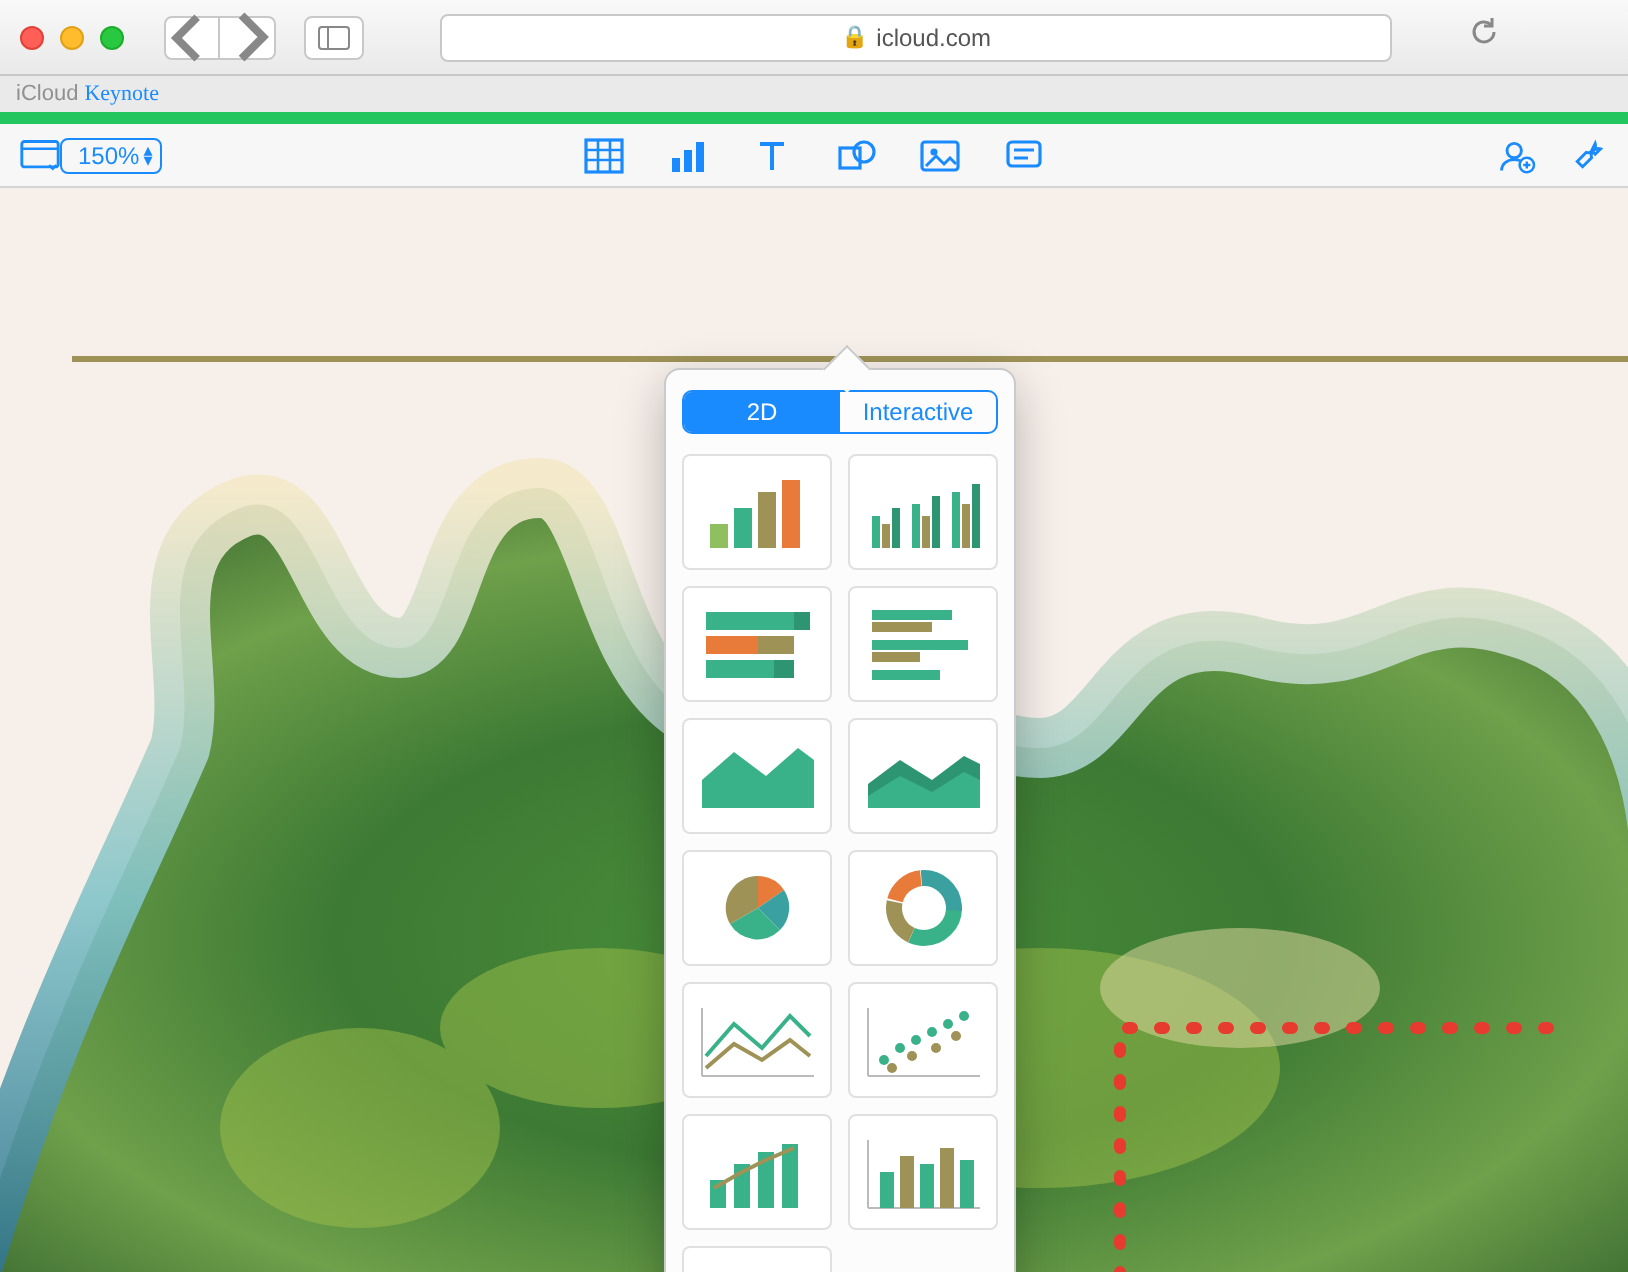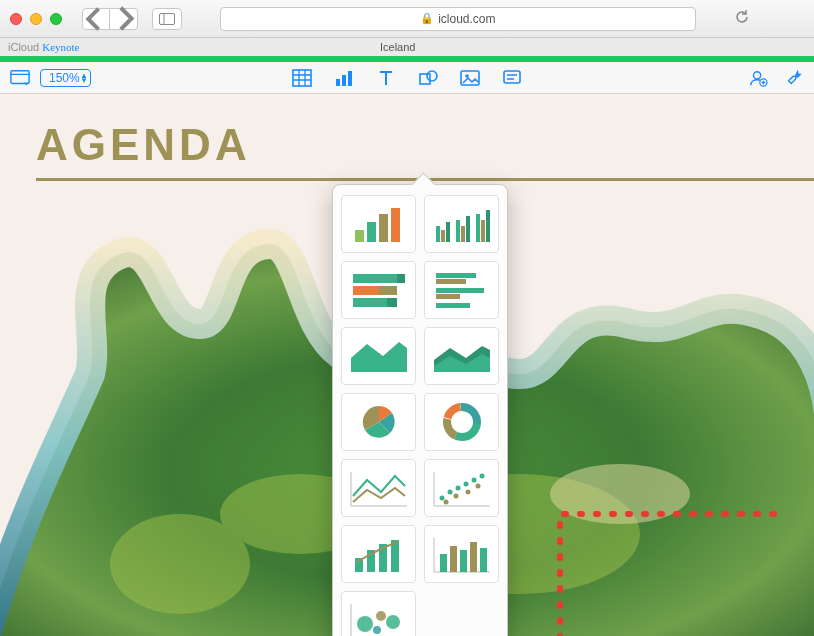--- a/index.html
+++ b/index.html
@@ -23,21 +23,21 @@
 .reload-ic { width:22px; color:#777; }
 .spacer-right { width:40px; }
 
 
 .tab-bar { height: 24px; background:#eaeaea; border-bottom:6px solid #22c55e; display:flex; align-items:center; padding:0 8px; font-size:11px; }
 .crumb-cloud { color:#909090; }
 .crumb-keynote { color:#1a8bff; margin-left:3px;font-family:Liberation Serif, serif; }
 .tab-title { flex:1; text-align:center; color:#555; }
 
 
-.kn-toolbar { height: 32px; background:#f7f7f7; border-bottom:1px solid #d4d4d4; display:flex; align-items:center; padding:0 10px; gap:10px; position:relative; }
+.kn-toolbar { height: 32px; background:#f7f7f7; border-bottom:1px solid #d4d4d4; display:flex; align-items:center; padding:0 10px; position:relative; }
 .tb-btn { display:flex; align-items:center; justify-content:center; color:#1a8bff; cursor:pointer; }
 .view-btn svg, .tb-ic svg { width:20px; height:18px; }
 .zoom-sel { border:1px solid #1a8bff; border-radius:4px; padding:1px 4px 1px 8px; font-size:12px; color:#1a8bff; display:flex; align-items:center; gap:2px; }
 .zoom-sel .caret { font-size:9px; display:flex; flex-direction:column; line-height:5px;}
 .undo-redo { display:flex; gap:8px; }
 .redo { opacity:.35; }
 .play-btn { margin-left:80px; }
 .center-tools { position:absolute; left:50%; transform:translateX(-50%); display:flex; gap:22px; }
 .right-tools { margin-left:auto; display:flex; gap:16px; }
 
@@ -95,21 +95,20 @@
         <path d="M13 8a5 5 0 1 1-1.6-3.7" fill="none" stroke="#888" stroke-width="1.5"></path>
         <path d="M12 1v4h-4" fill="none" stroke="#888" stroke-width="1.5"></path>
       </svg>
   </div>
   <div class="spacer-right"></div>
 </div>
 
 <div class="tab-bar">
   <span class="crumb-cloud">iCloud</span>
   <span class="crumb-keynote">Keynote</span>
-  <span class="tab-title">Iceland</span>
   <span style="width:90px"></span>
 </div>
 
 <div class="kn-toolbar">
   <div class="tb-btn view-btn">
     <svg viewBox="0 0 22 18">
         <rect x="1" y="1" width="20" height="14" rx="1.5" fill="none" stroke="#1a8bff" stroke-width="1.6"></rect>
         <path d="M1 5h20" stroke="#1a8bff" stroke-width="1.4"></path>
         <path d="M17 12l2 2 2-2" stroke="#1a8bff" stroke-width="1.4" fill="none" transform="translate(-1 2)"></path>
       </svg>
@@ -192,21 +191,20 @@
     </div>
     <div class="tb-btn tb-ic">
       <svg viewBox="0 0 20 20">
           <path d="M14 3a4 4 0 0 1-5 5L4 13l3 3 5-5a4 4 0 0 1 5-5l-3 3-2-2z" fill="none" stroke="#1a8bff" stroke-width="1.6"></path>
         </svg>
     </div>
   </div>
 </div>
 
 <div class="canvas">
-  <div class="agenda-title">AGENDA</div>
   <div class="agenda-line"></div>
 
   <div class="map-wrap">
     <svg viewBox="0 0 814 542" preserveAspectRatio="xMidYMax slice">
 
       <defs>
         <radialGradient id="land" cx="50%" cy="55%" r="70%">
           <stop offset="0%" stop-color="#4a8f3a"></stop>
           <stop offset="40%" stop-color="#3d7a34"></stop>
           <stop offset="70%" stop-color="#6fa04a"></stop>
@@ -229,20 +227,24 @@
       <g fill="#d9d59a" opacity=".55">
         <ellipse cx="420" cy="380" rx="60" ry="25"></ellipse>
         <ellipse cx="620" cy="400" rx="70" ry="30"></ellipse>
       </g>
 
       <path d="M560 560 L560 420 L780 420" fill="none" stroke="#e63b2e" stroke-width="6" stroke-linecap="round" stroke-dasharray="2 14"></path>
     </svg>
   </div>
 
   <div class="popover">
+    <div class="seg">
+      <div class="active">2D</div>
+      <div>Interactive</div>
+    </div>
     <div class="chart-grid">
 
       <div class="chart-cell">
         <svg viewBox="0 0 64 44">
             <rect x="8" y="28" width="9" height="12" fill="#8fbf5f"></rect>
             <rect x="20" y="20" width="9" height="20" fill="#39b28a"></rect>
             <rect x="32" y="12" width="9" height="28" fill="#9e9257"></rect>
             <rect x="44" y="6" width="9" height="34" fill="#e87a3a"></rect>
           </svg>
       </div>

